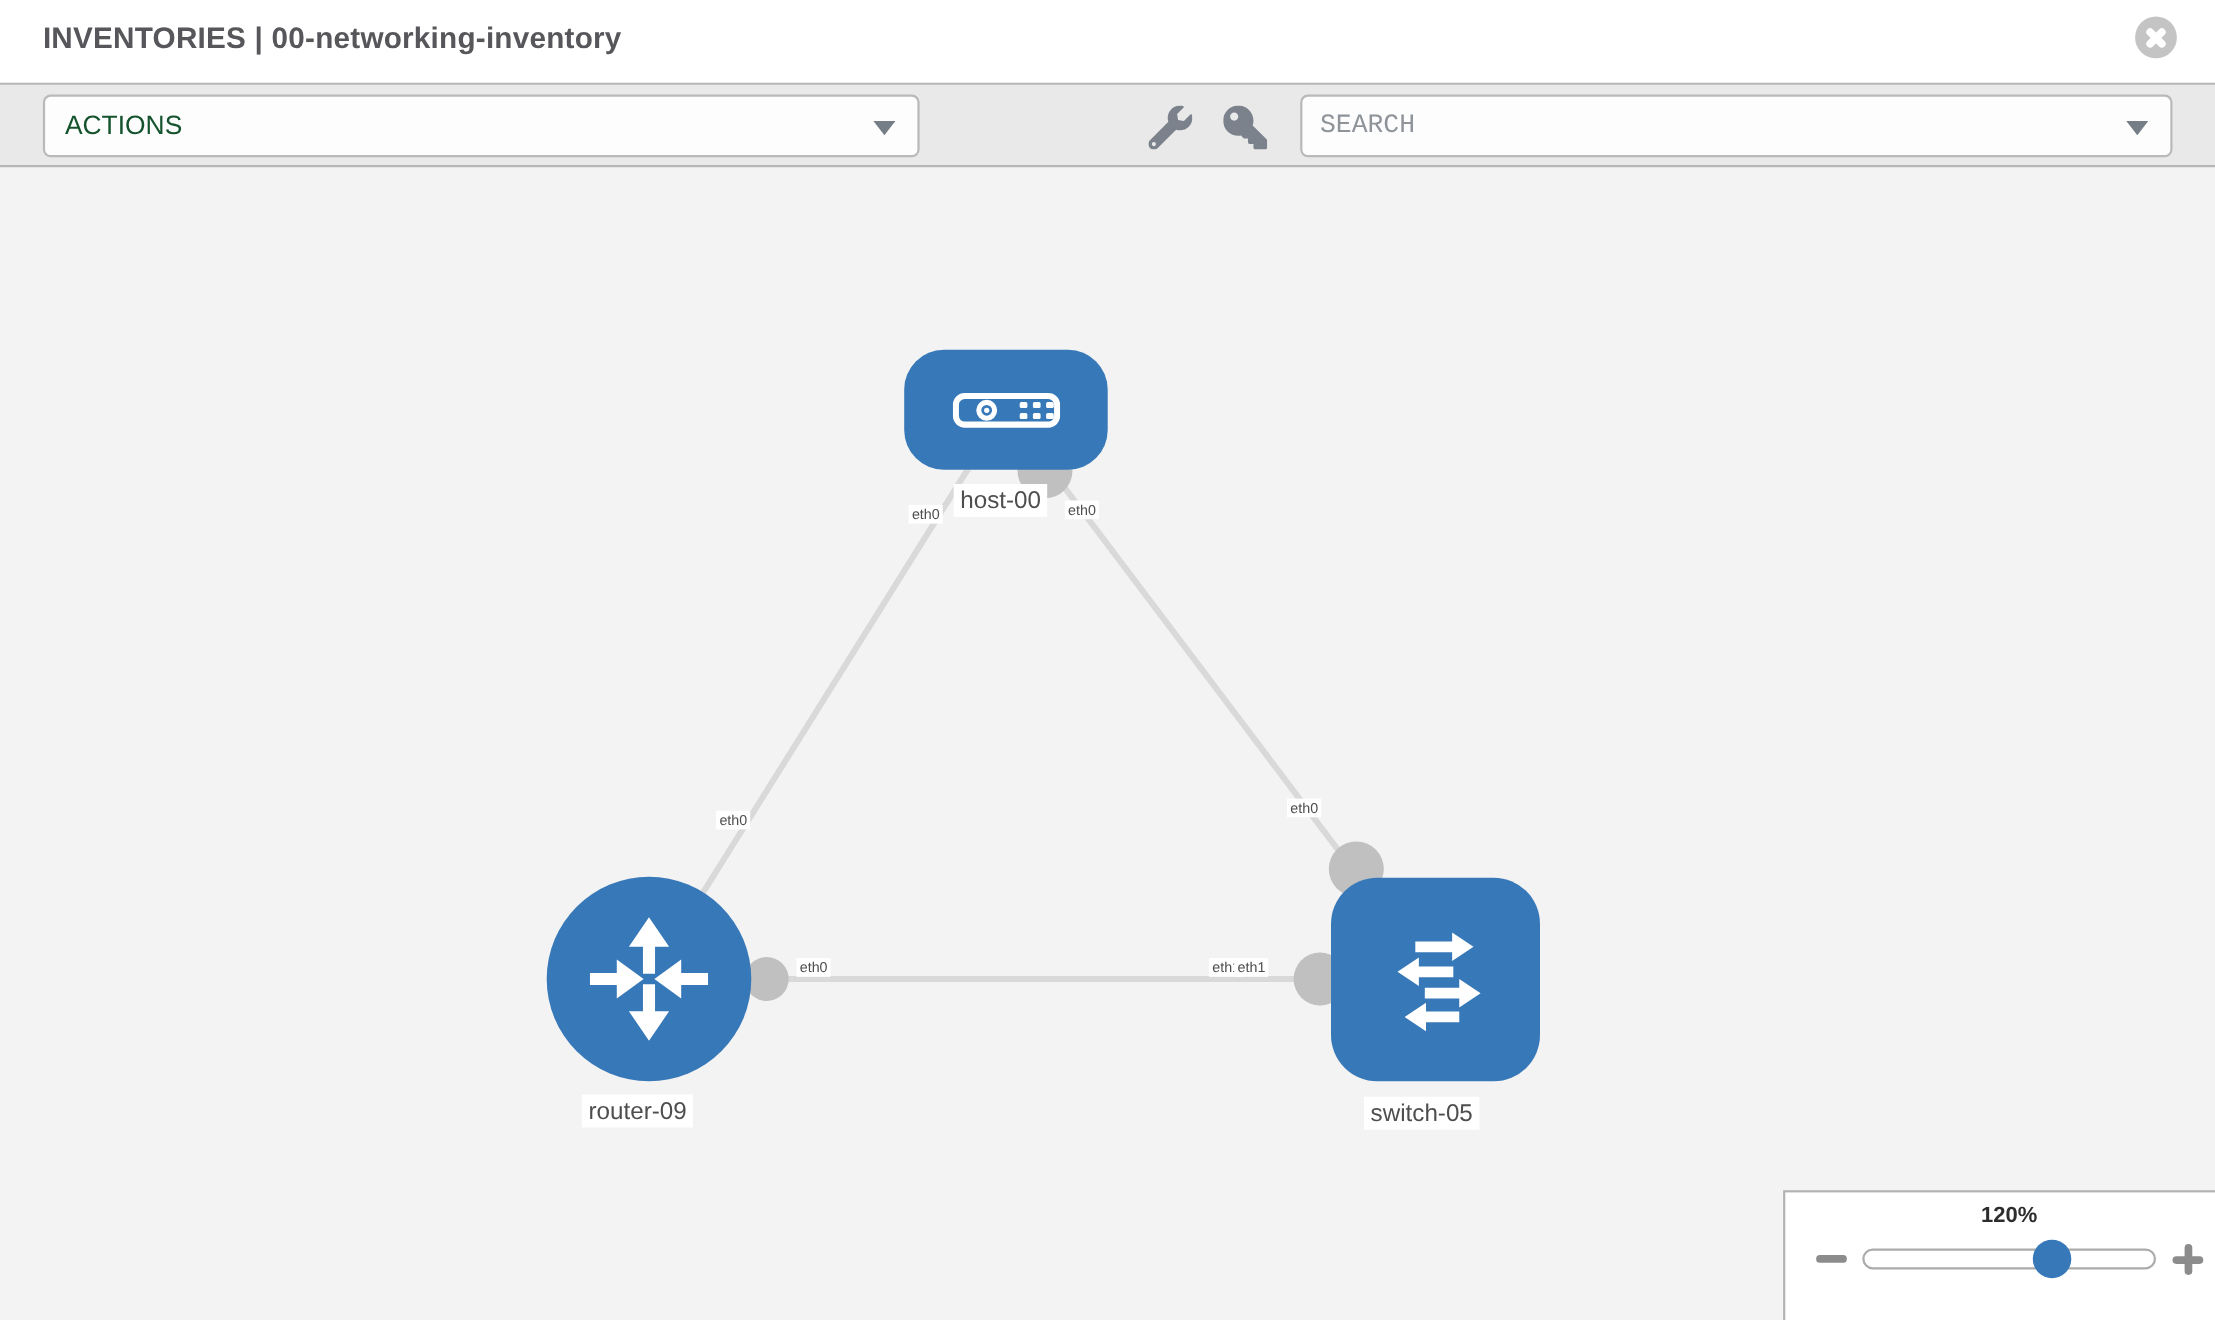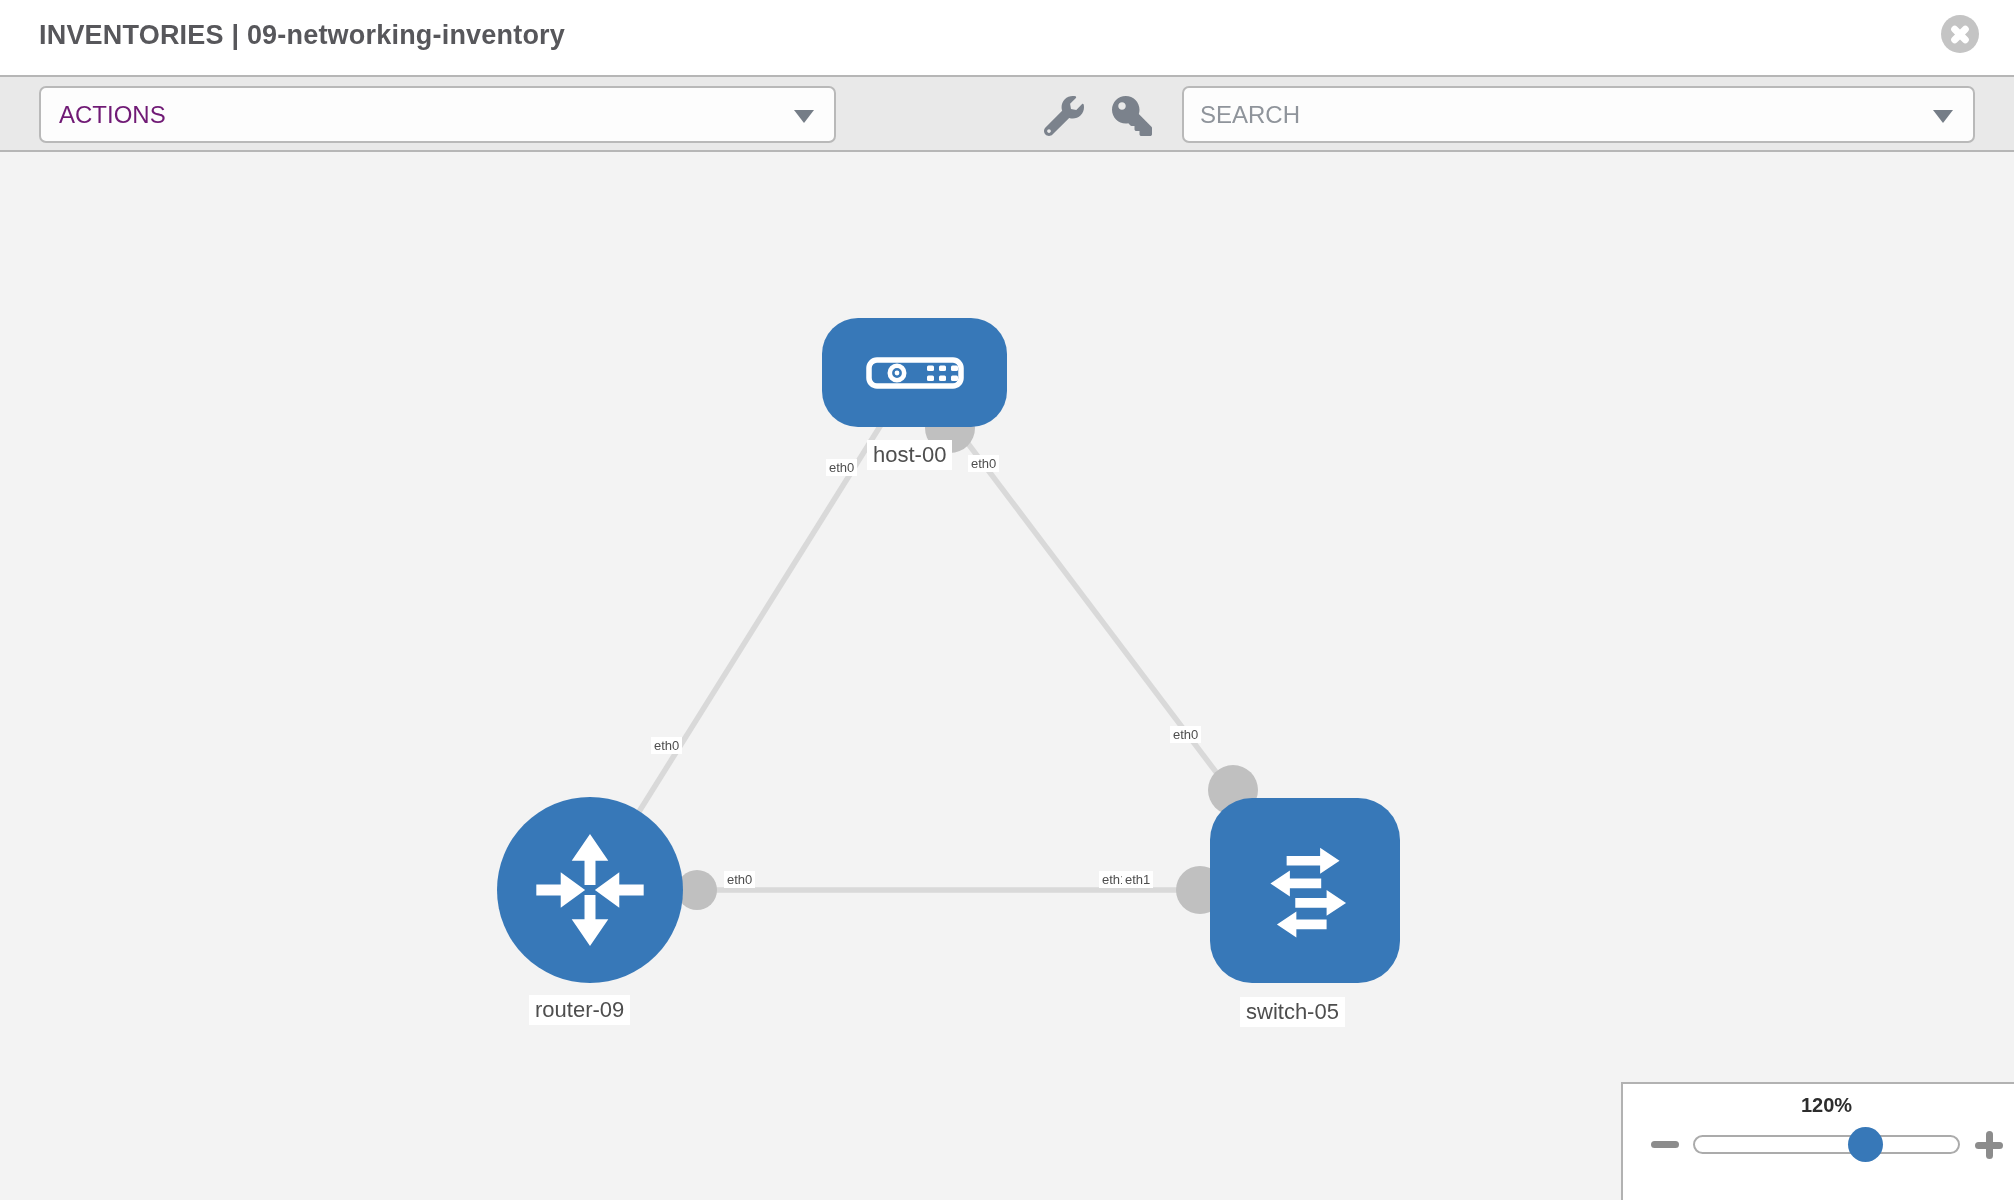--- a/index.html
+++ b/index.html
@@ -17,26 +17,26 @@
   .close-btn .bar.b2 { transform:rotate(-45deg); }
 
   
   .toolbar { position:absolute; left:0; top:75px; width:2014px; height:77px; background:#e9e9e9;
              border-top:2px solid #b6b6b6; border-bottom:2px solid #b6b6b6; z-index:5; }
   .dd { position:absolute; top:86px; height:57px; background:#fdfdfd; border:2px solid #b9b9b9;
         border-radius:7px; z-index:6; cursor:pointer; }
   .dd-actions { left:39px; width:797px; }
   .dd-search  { left:1182px; width:793px; }
   .dd-label { position:absolute; left:18px; top:0; height:53px; line-height:53px;
-              font-size:24px; color:#701a75; }
+              font-size:24px; color:#14532d; }
   .chevron { position:absolute; right:20px; top:22px; width:0; height:0;
              border-left:10px solid transparent; border-right:10px solid transparent;
              border-top:13px solid #757d87; }
   .search-input { position:absolute; left:16px; top:2px; width:700px; height:49px; border:none; outline:none;
-                  background:transparent; font-family:Liberation Sans, sans-serif; font-size:24px; color:#555; }
+                  background:transparent; font-family:Liberation Mono, monospace; font-size:24px; color:#555; }
   .search-input::placeholder { color:#8f949b; opacity:1; }
   .tool-icon { position:absolute; top:96px; width:40px; height:40px; z-index:6; cursor:pointer; }
   .icon-wrench { left:1044px; }
   .icon-key { left:1112px; }
 
   
   .canvas { position:absolute; left:0; top:152px; width:2014px; height:1048px; background:#f3f3f3; z-index:0; }
   svg.links { position:absolute; left:0; top:0; width:2014px; height:1200px; z-index:1; }
 
   .node { position:absolute; background:#3778b8; z-index:2; cursor:pointer;
@@ -167,20 +167,20 @@
       <path fill="#7b828c" d="M512 176.001C512 273.203 433.202 352 336 352c-11.22 0-22.19-1.062-32.827-3.069l-24.012 27.014A23.999 23.999 0 0 1 261.223 384H224v40c0 13.255-10.745 24-24 24h-40v40c0 13.255-10.745 24-24 24H24c-13.255 0-24-10.745-24-24v-78.059c0-6.365 2.529-12.47 7.029-16.971l161.802-161.802C163.108 213.814 160 195.271 160 176 160 78.798 238.797.001 335.999 0 433.488-.001 512 78.511 512 176.001zM336 128c0 26.51 21.49 48 48 48s48-21.49 48-48-21.49-48-48-48-48 21.49-48 48z"></path>
     </g>
   </svg>
 
   <div class="dd dd-search">
     <input class="search-input" type="text" placeholder="SEARCH" style="">
     <span class="chevron"></span>
   </div>
 
   <div class="titlebar">
-    <span class="page-title">INVENTORIES | 09-networking-inventory</span>
+    <span class="page-title">INVENTORIES | 00-networking-inventory</span>
   </div>
   <div class="close-btn">
     <span class="bar b1"></span>
       <span class="bar b2"></span>
   </div>
 
 </div>
 
 </body></html>

